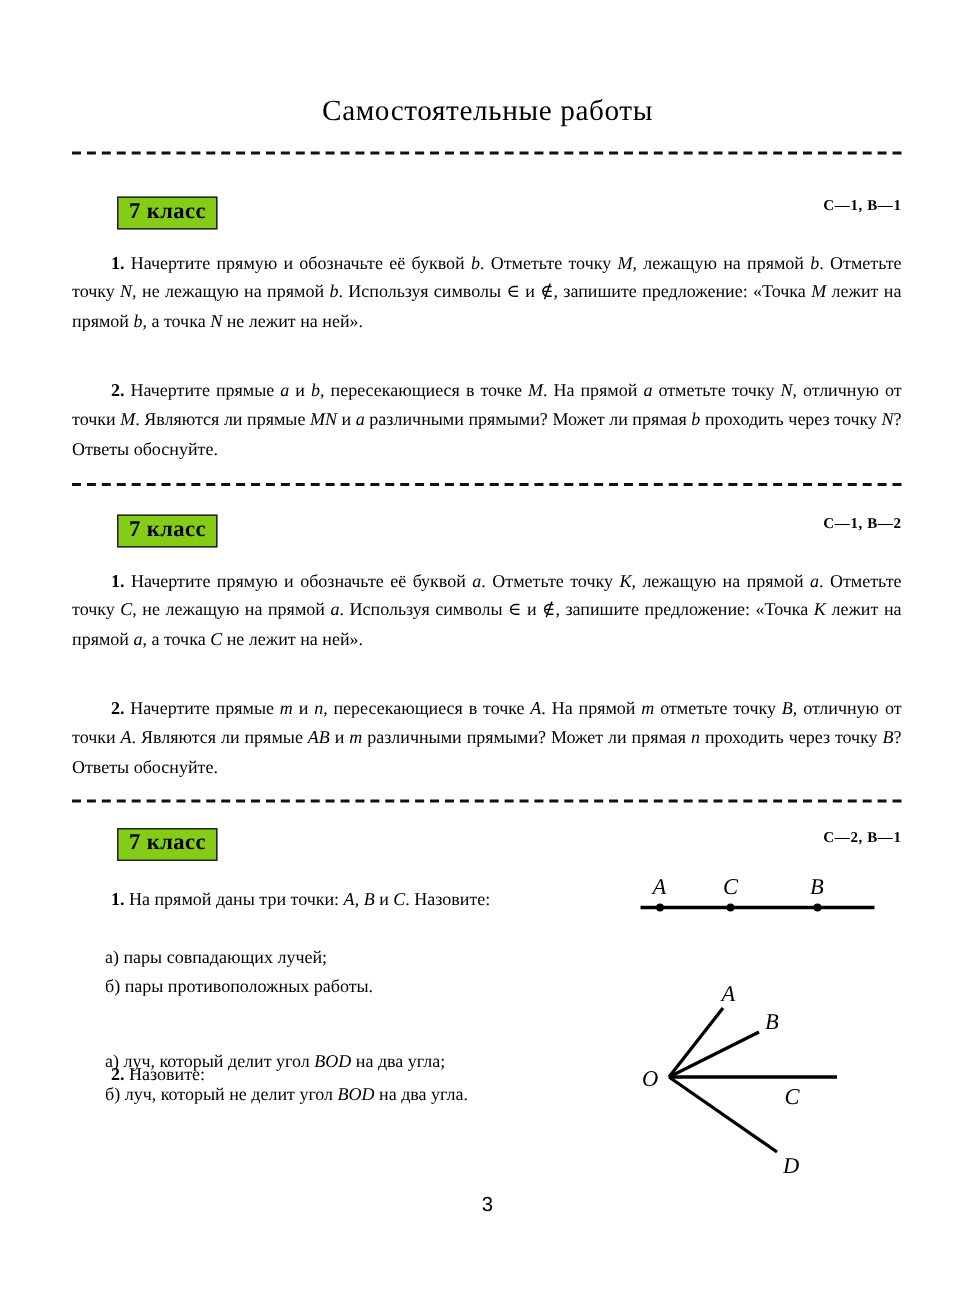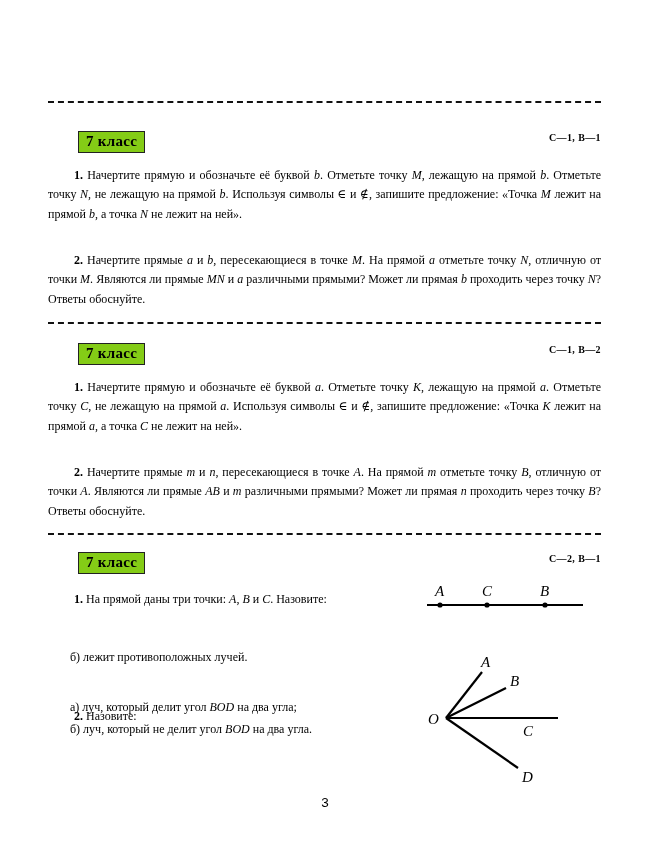--- a/index.html
+++ b/index.html
@@ -130,20 +130,21 @@
     text-align: center;
     font-family: "Liberation Sans", "DejaVu Sans", sans-serif;
     font-size: 13.5px;
   }
 </style>
 </head>
 <body>
 
 <div class="page">
 
+  <div class="doc-title">Самостоятельные работы</div>
 
   <div class="rule rule-1"></div>
 
   <div class="sec-head head-1">
     <span class="grade-box">7 класс</span>
     <span class="code-label">С—1, В—1</span>
   </div>
 
   <p class="para wide p1-1">
     <b>1.</b>
@@ -176,21 +177,22 @@
 
   <div class="sec-head head-3">
     <span class="grade-box">7 класс</span>
     <span class="code-label">С—2, В—1</span>
   </div>
 
   <p class="para narrow p3-1">
     <b>1.</b>
     <span>На прямой даны три точки: <i class="it">A</i>, <i class="it">B</i> и <i class="it">C</i>. Назовите:</span>
   </p>
-  <p class="para narrow p3-ab2">б) лежит противоположных лучей.</p>
+  <p class="para narrow p3-ab1">а) пары совпадающих лучей;</p>
+  <p class="para narrow p3-ab2">б) пары противоположных работы.</p>
 
   <p class="para narrow p3-2">
     <b>2.</b>
     <span>Назовите:</span>
   </p>
   <p class="para narrow p3-2a">а) луч, который делит угол <i class="it">BOD</i> на два угла;</p>
   <p class="para narrow p3-2b">б) луч, который не делит угол <i class="it">BOD</i> на два угла.</p>
 
   <div class="fig fig-line">
     <svg width="180" height="40" viewBox="0 0 180 40" aria-hidden="true">

